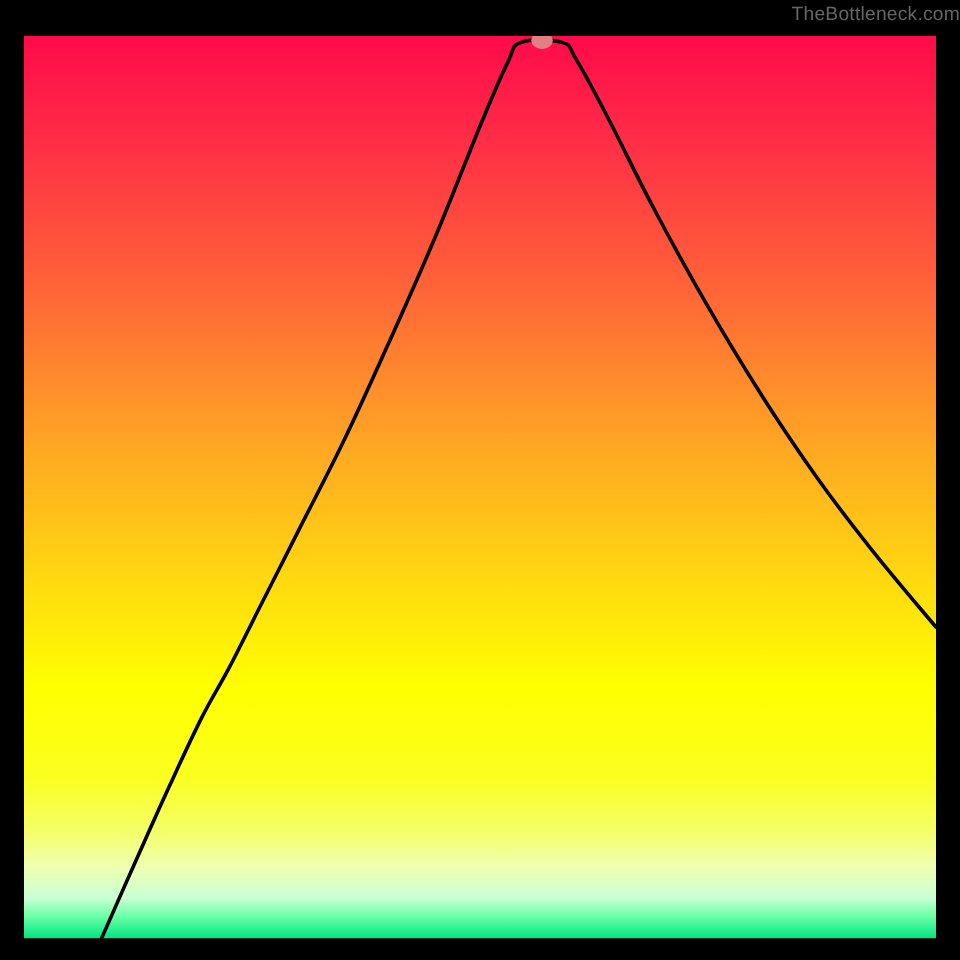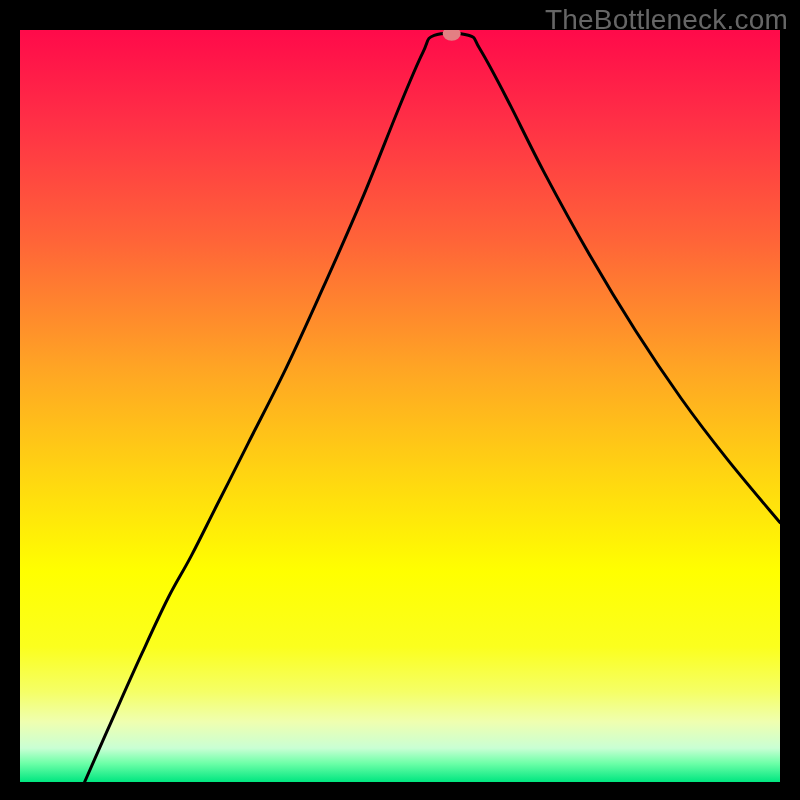--- a/index.html
+++ b/index.html
@@ -13,23 +13,23 @@
   }
   .outer {
     width: 800px;
     height: 800px;
     background: #000;
     position: relative;
   }
   .watermark {
     position: absolute;
     top: 4px;
-    right: 12px;
+    right: 0;
     color: #666;
-    font-size: 28px;
+    font-size: 16px;
     font-weight: 500;
     letter-spacing: 0.2px;
     z-index: 10;
   }
   .plot {
     position: absolute;
     left: 20px;
     top: 30px;
     width: 760px;
     height: 752px;

